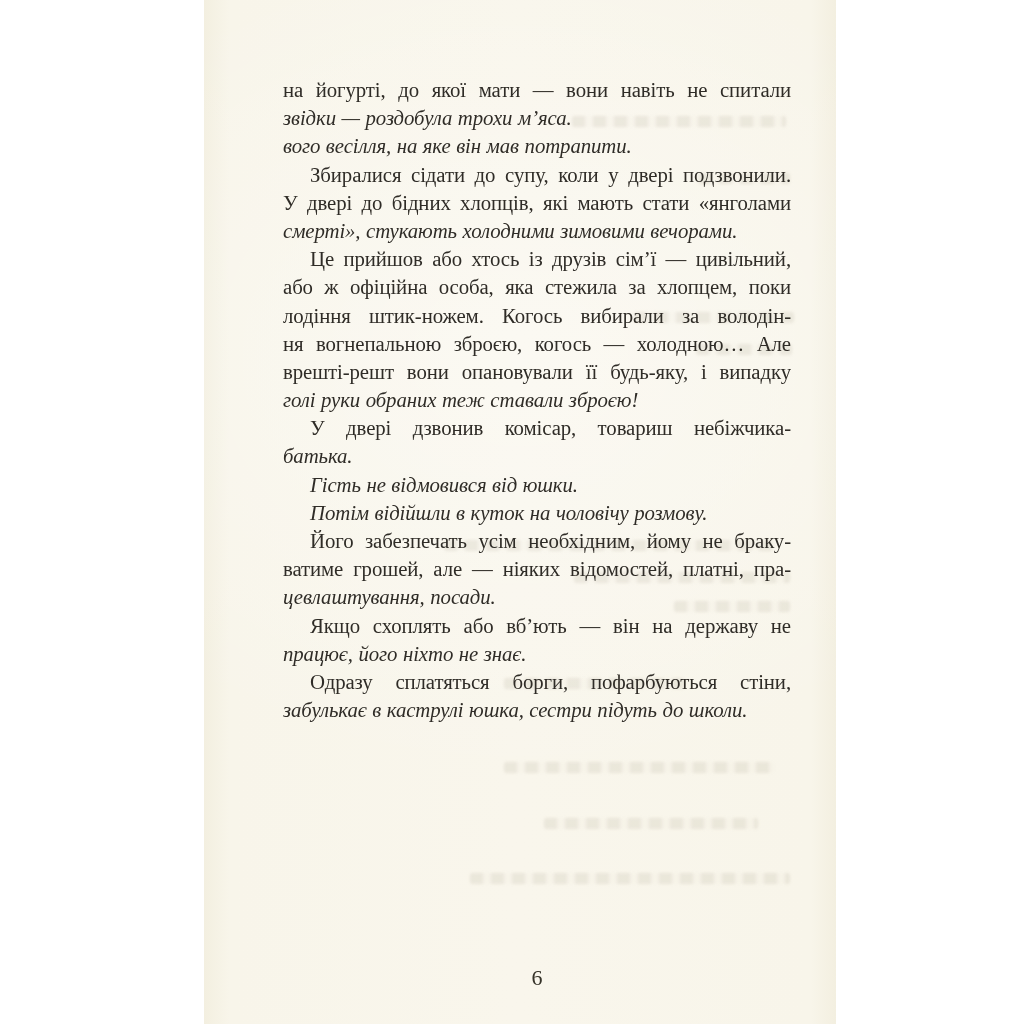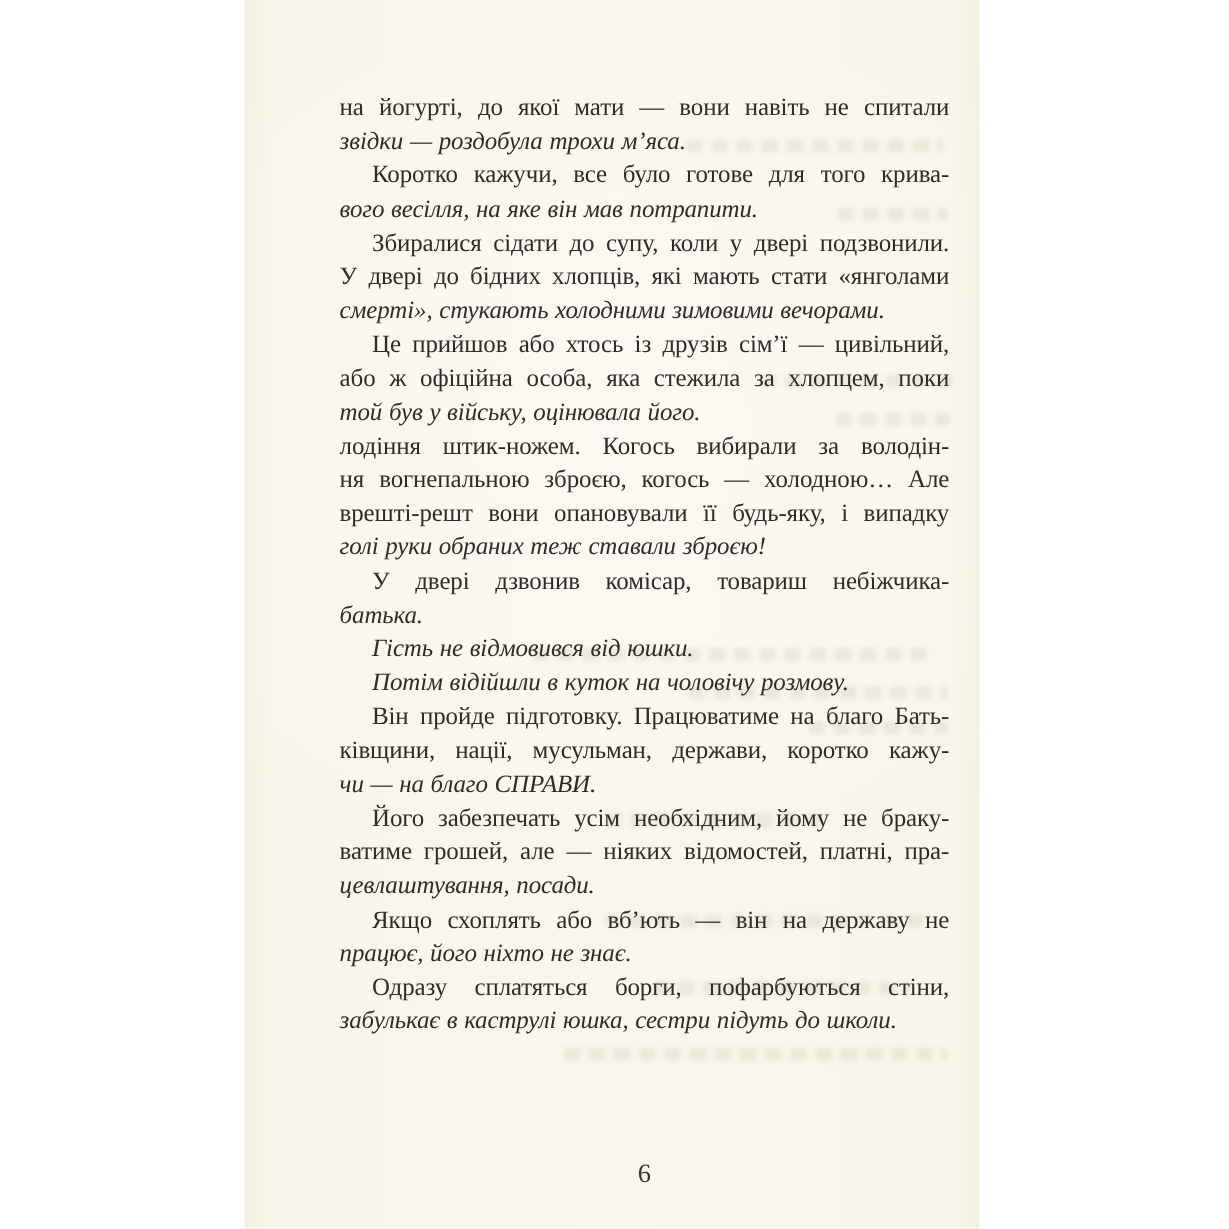--- a/index.html
+++ b/index.html
@@ -17,20 +17,21 @@
   
   .page-scan {
     position: absolute;
     left: 204px;
     top: 0;
     width: 612px;
     height: 1024px;
     background:
       radial-gradient(ellipse 120% 60% at 50% 35%, rgba(255,255,255,0.35), rgba(255,255,255,0) 70%),
       linear-gradient(90deg, #f3efe0 0%, #f8f5ea 4%, #f9f6ec 50%, #f8f5ea 96%, #f3efe0 100%);
+    padding-left: 20px;
   }
   
   .ghost {
     position: absolute;
     height: 11px;
     border-radius: 3px;
     background: repeating-linear-gradient(90deg,
       rgba(138,126,100,0.12) 0px, rgba(138,126,100,0.12) 13px,
       rgba(138,126,100,0.02) 13px, rgba(138,126,100,0.02) 21px);
     filter: blur(1.6px);
@@ -87,53 +88,46 @@
   <div class="ghost" style="left:300px; top:762px; width:270px;"></div>
   <div class="ghost" style="left:340px; top:818px; width:214px;"></div>
   <div class="ghost" style="left:266px; top:873px; width:320px;"></div>
 
   <div class="text-block">
       <div class="paragraph">
         <div class="line">на йогурті, до якої мати — вони навіть не спитали</div>
         <div class="line last">звідки — роздобула трохи м’яса.</div>
       </div>
       <div class="paragraph">
-        <div class="line indent">Коротко кажучи, все було готове для того крива-</div>
         <div class="line last">вого весілля, на яке він мав потрапити.</div>
       </div>
       <div class="paragraph">
         <div class="line indent">Збиралися сідати до супу, коли у двері подзвонили.</div>
         <div class="line">У двері до бідних хлопців, які мають стати «янголами</div>
         <div class="line last">смерті», стукають холодними зимовими вечорами.</div>
       </div>
       <div class="paragraph">
         <div class="line indent">Це прийшов або хтось із друзів сім’ї — цивільний,</div>
         <div class="line">або ж офіційна особа, яка стежила за хлопцем, поки</div>
-        <div class="line last">той був у війську, оцінювала його.</div>
       </div>
       <div class="paragraph">
         <div class="line">лодіння штик-ножем. Когось вибирали за володін-</div>
         <div class="line">ня вогнепальною зброєю, когось — холодною… Але</div>
         <div class="line">врешті-решт вони опановували її будь-яку, і випадку</div>
         <div class="line last">голі руки обраних теж ставали зброєю!</div>
       </div>
       <div class="paragraph">
         <div class="line indent">У двері дзвонив комісар, товариш небіжчика-</div>
         <div class="line last">батька.</div>
       </div>
       <div class="paragraph">
         <div class="line last indent">Гість не відмовився від юшки.</div>
       </div>
       <div class="paragraph">
         <div class="line last indent">Потім відійшли в куток на чоловічу розмову.</div>
-      </div>
-      <div class="paragraph">
-        <div class="line indent">Він пройде підготовку. Працюватиме на благо Бать-</div>
-        <div class="line">ківщини, нації, мусульман, держави, коротко кажу-</div>
-        <div class="line last">чи — на благо СПРАВИ.</div>
       </div>
       <div class="paragraph">
         <div class="line indent">Його забезпечать усім необхідним, йому не браку-</div>
         <div class="line">ватиме грошей, але — ніяких відомостей, платні, пра-</div>
         <div class="line last">цевлаштування, посади.</div>
       </div>
       <div class="paragraph">
         <div class="line indent">Якщо схоплять або вб’ють — він на державу не</div>
         <div class="line last">працює, його ніхто не знає.</div>
       </div>

